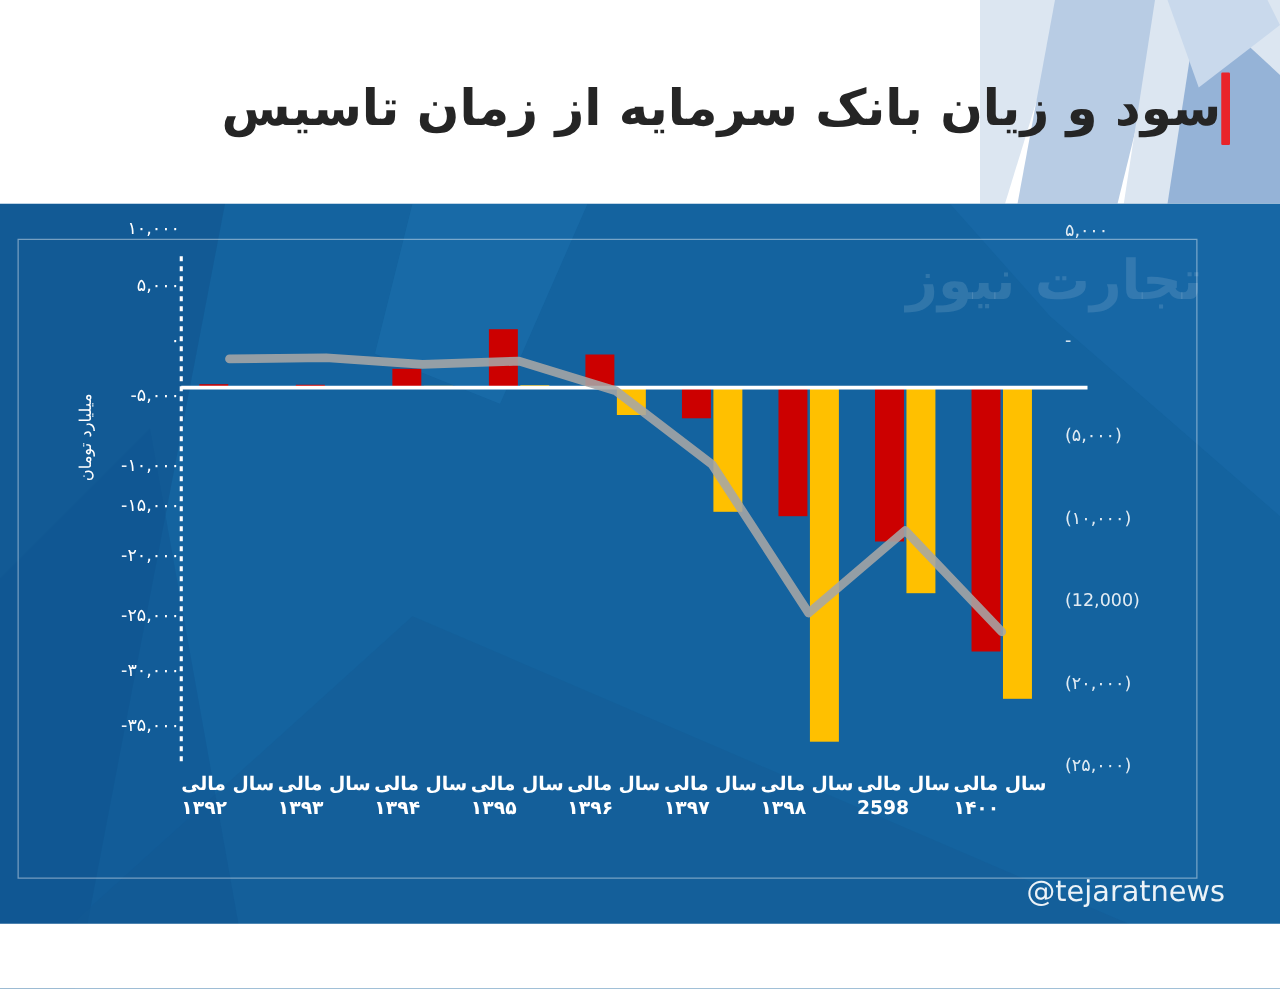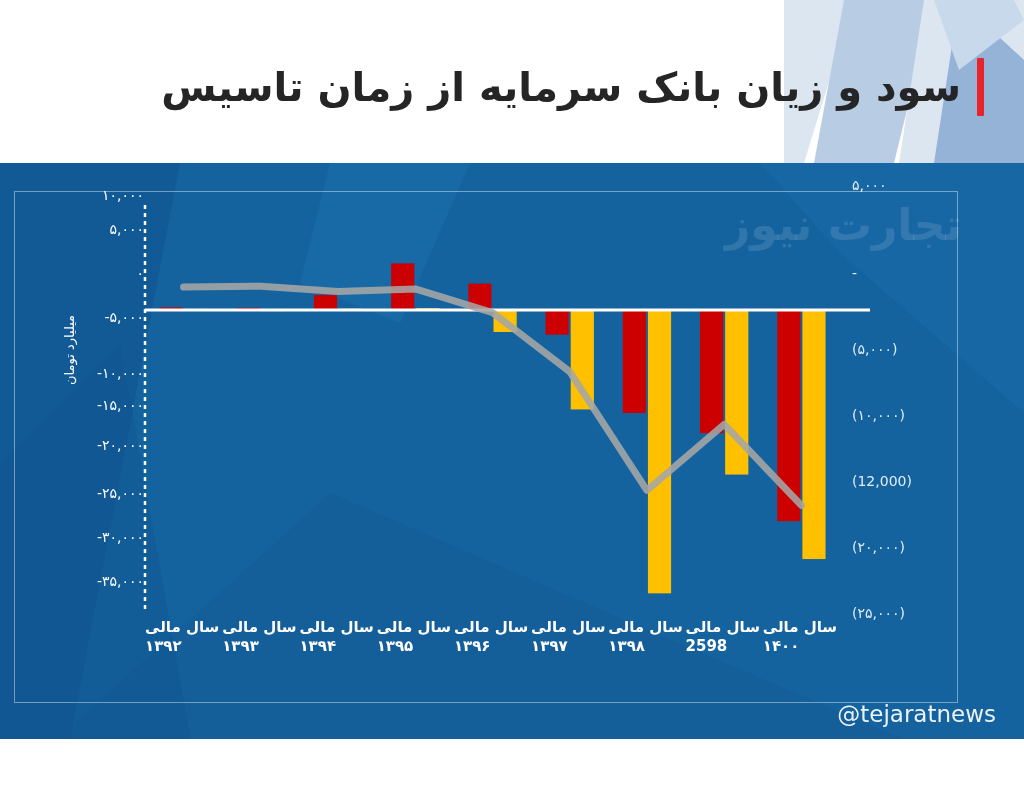--- a/index.html
+++ b/index.html
@@ -9,21 +9,21 @@
     background:#ffffff;
   }
   
   .header{
     position:absolute;left:0;top:0;width:1024px;height:163px;
     background:#ffffff;overflow:hidden;
   }
   .header-deco{position:absolute;right:0;top:0;width:240px;height:163px;overflow:hidden;}
   .title-row{
     position:absolute;right:40px;top:58px;
-    display:flex;align-items:center;gap:16px;direction:rtl;
+    display:flex;align-items:center;direction:rtl;
   }
   .title-text{
     font-size:40px;font-weight:bold;color:#252525;letter-spacing:-0.5px;
     white-space:nowrap;line-height:1.15;
   }
   .title-bar{
     width:7px;height:58px;background:#e8242a;border-radius:1px;flex:0 0 auto;
   }
   
   .panel{
@@ -34,21 +34,21 @@
   .plot-frame{
     position:absolute;left:14px;top:28px;width:944px;height:512px;
     border:1px solid rgba(255,255,255,.42);box-sizing:border-box;
   }
   .watermark{
     position:absolute;right:62px;top:36px;
     font-size:44px;font-weight:bold;color:rgba(255,255,255,.12);
     letter-spacing:2px;direction:rtl;user-select:none;
   }
   .handle{
-    position:absolute;right:28px;bottom:64px;
+    position:absolute;right:44px;bottom:64px;
     font-size:23px;color:rgba(255,255,255,.92);direction:ltr;margin-top:20px;
   }
   
   .ylabel-left{
     position:absolute;left:62px;top:222px;
     transform:rotate(-90deg);transform-origin:left top;
     font-size:13px;color:#ffffff;white-space:nowrap;direction:rtl;
   }
   .ytick{
     position:absolute;font-size:14px;color:#ffffff;
@@ -92,21 +92,21 @@
     <polygon points="0,628 330,330 1024,628" fill="#135c95" opacity="0.5"></polygon>
     <polygon points="760,0 1024,0 1024,250 840,90" fill="#1a6cab" opacity="0.5"></polygon>
     <polygon points="0,300 120,180 200,628 0,628" fill="#0f5590" opacity="0.45"></polygon>
   </svg>
 
   <div class="watermark">تجارت نیوز</div>
   <div class="plot-frame"></div>
 
   <div class="ylabel-left">میلیارد تومان</div>
 
-  <div class="ytick ytick-left" style="right:880px;width:78px;top:24px;">۱۰,۰۰۰</div>
+  <div class="ytick ytick-left" style="right:880px;width:78px;top:12px;">۱۰,۰۰۰</div>
   <div class="ytick ytick-left" style="right:880px;width:78px;top:58px;">۵,۰۰۰</div>
   <div class="ytick ytick-left" style="right:880px;width:78px;top:102px;">۰</div>
   <div class="ytick ytick-left" style="right:880px;width:78px;top:146px;">-۵,۰۰۰</div>
   <div class="ytick ytick-left" style="right:880px;width:78px;top:190px;margin-top:12px;">-۱۰,۰۰۰</div>
   <div class="ytick ytick-left" style="right:880px;width:78px;top:234px;">-۱۵,۰۰۰</div>
   <div class="ytick ytick-left" style="right:880px;width:78px;top:274px;">-۲۰,۰۰۰</div>
   <div class="ytick ytick-left" style="right:880px;width:78px;top:322px;">-۲۵,۰۰۰</div>
   <div class="ytick ytick-left" style="right:880px;width:78px;top:366px;">-۳۰,۰۰۰</div>
   <div class="ytick ytick-left" style="right:880px;width:78px;top:410px;">-۳۵,۰۰۰</div>
 

